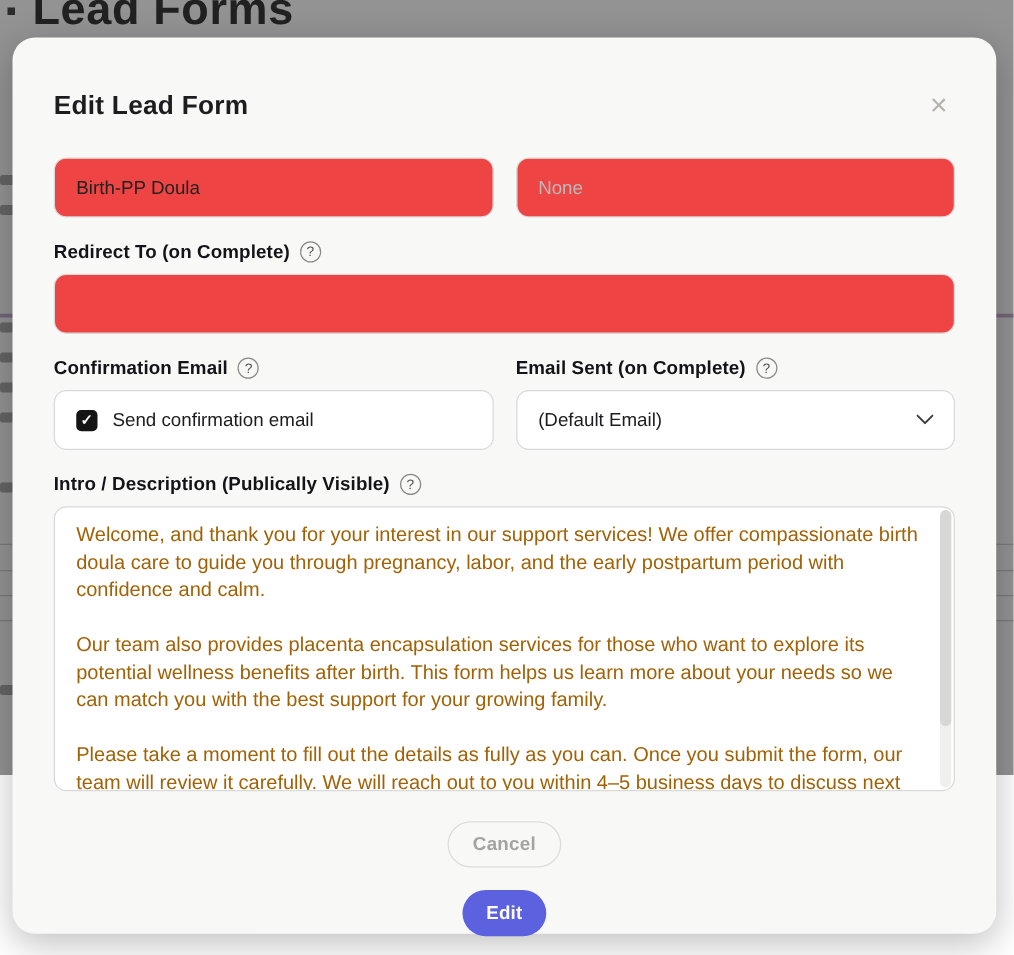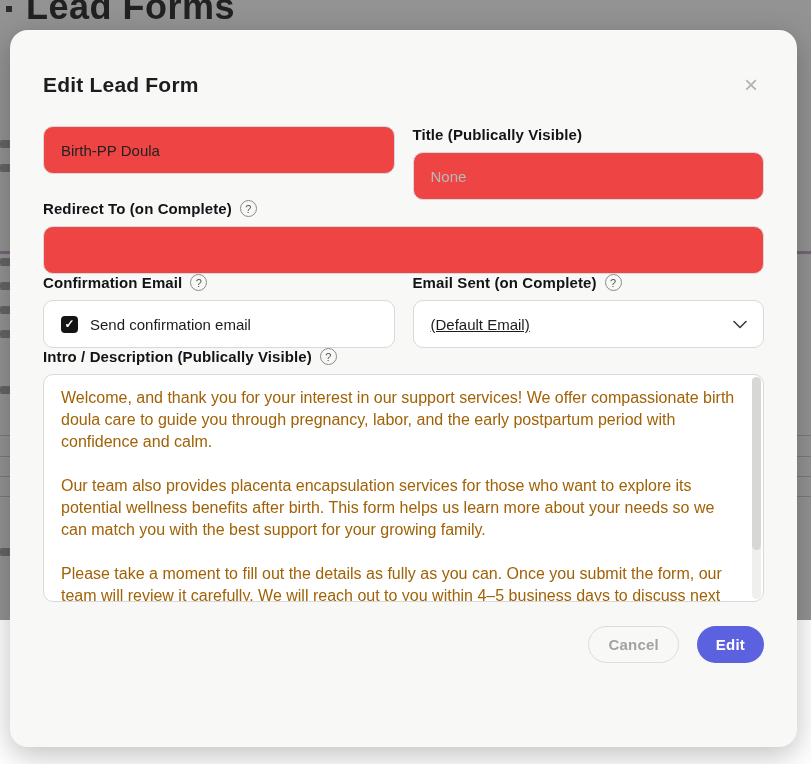--- a/index.html
+++ b/index.html
@@ -22,21 +22,21 @@
   
   .modal { position:absolute; left:10px; top:30px; width:787px; height:717px;
     background:#f8f8f7; border-radius:18px; box-shadow:0 8px 30px rgba(0,0,0,.25);
     padding:0 33px; }
   .modal-header { display:flex; justify-content:space-between; align-items:center;
     margin-top:40px; height:30px; }
   .modal-title { font-size:21px; font-weight:700; color:#1d1d1f; letter-spacing:.2px;text-align:center; }
   .close-btn { font-size:24px; line-height:20px; color:#b5b3ae; cursor:pointer;
     background:none; border:none; padding:0 6px; font-weight:400; }
 
-  .row { display:grid; grid-template-columns:1fr 1fr; column-gap:18px; }
+  .row { display:grid; grid-template-columns:1fr 1fr; column-gap:18px; margin-top:19px; }
   .row.single { grid-template-columns:1fr; }
   .row.first { margin-top:26px; }
 
   .field-label { display:flex; align-items:center; gap:8px; font-size:15px; font-weight:700;
     color:#141418; margin-bottom:9px; letter-spacing:.1px; }
   .req { color:#f04a24; font-weight:700; }
   .help { width:17px; height:17px; border:1px solid #8a8a8a; border-radius:50%;
     display:inline-flex; align-items:center; justify-content:center; font-size:11px;
     font-weight:500; color:#555; background:transparent; }
 
@@ -45,33 +45,33 @@
   .tb::placeholder { color:#b9b9b9; opacity:1; }
 
   .checkwrap { width:100%; height:48px; background:#fff; border:1px solid #d9d9d9; border-radius:10px;
     display:flex; align-items:center; padding:0 17px; gap:12px; cursor:pointer; }
   .checkbox { width:17px; height:17px; background:#141414; border-radius:4px; display:inline-flex;
     align-items:center; justify-content:center; color:#fff; font-size:12px; font-weight:700; }
   .checklabel { font-size:15px; color:#1c1c1e; }
 
   .selectwrap { position:relative; width:100%; height:48px; background:#fff; border:1px solid #d9d9d9;
     border-radius:10px; display:flex; align-items:center; padding:0 17px; cursor:pointer; }
-  .select-value { font-size:15px; color:#1c1c1e;text-decoration:underline; }
+  .select-value { font-size:15px; color:#1c1c1e; }
   .chevron { position:absolute; right:16px; top:50%; transform:translateY(-50%); }
 
   .textareawrap { position:relative; width:100%; height:228px; background:#fff;
     border:1px solid #d9d9d9; border-radius:10px; overflow:hidden; }
   .textarea-content { position:absolute; inset:0; padding:12px 24px 0 17px; font-size:16px;
     line-height:22px; color:#a16207; white-space:pre-wrap; overflow:hidden; }
   .scroll-track { position:absolute; top:2px; right:2px; bottom:2px; width:9px;
     background:#efefee; border-radius:6px; }
   .scroll-thumb { position:absolute; top:0; right:0; width:9px; height:78%;
     background:#d7d7d5; border-radius:6px; }
 
-  .footer { display:flex; justify-content:flex-end; align-items:center; gap:18px; margin-top:24px; }
+  .footer { display:flex; justify-content:flex-end; align-items:center; gap:18px; margin-top:24px;flex-direction:column; }
   .btn { height:37px; border-radius:19px; font-size:15px; font-weight:700; padding:0 19px;
     cursor:pointer; font-family:"Liberation Sans",sans-serif; letter-spacing:.2px; }
   .btn-cancel { background:#f8f8f7; border:1px solid #dcdcda; color:#a3a3a1; }
   .btn-save { background:#5c61e0; border:none; color:#fff; }
 </style>
 </head>
 <body>
 
 <div class="stage">
 
@@ -100,23 +100,20 @@
     <div class="modal-header">
       <div class="modal-title">Edit Lead Form</div>
       <button class="close-btn">×</button>
     </div>
 
     <div class="row first">
       <div>
         <input class="tb" type="text" value="Birth-PP Doula" style="">
       </div>
       <div>
-        <div class="field-label">
-          <span>Title (Publically Visible)</span>
-        </div>
         <input class="tb" type="text" placeholder="None" style="">
       </div>
     </div>
 
     <div class="row single">
       <div>
         <div class="field-label">
           <span>Redirect To (on Complete)</span>
           <span class="help">?</span>
         </div>

